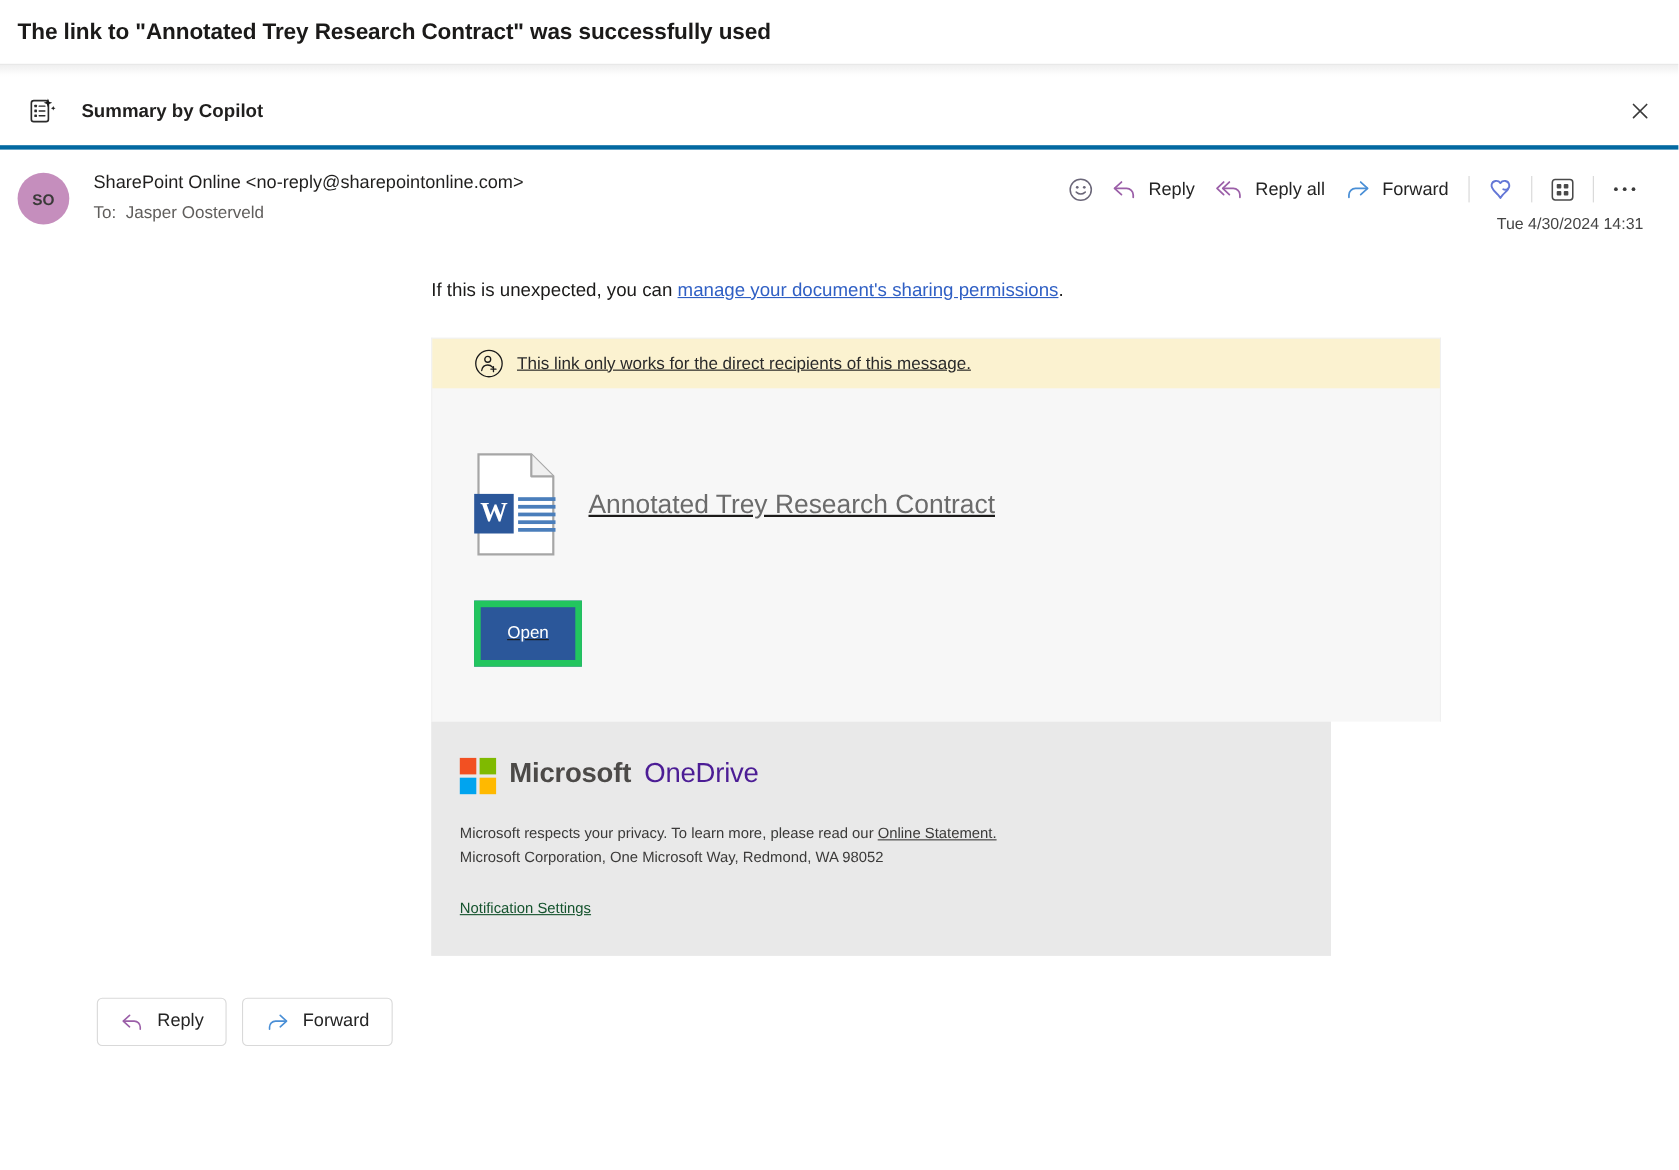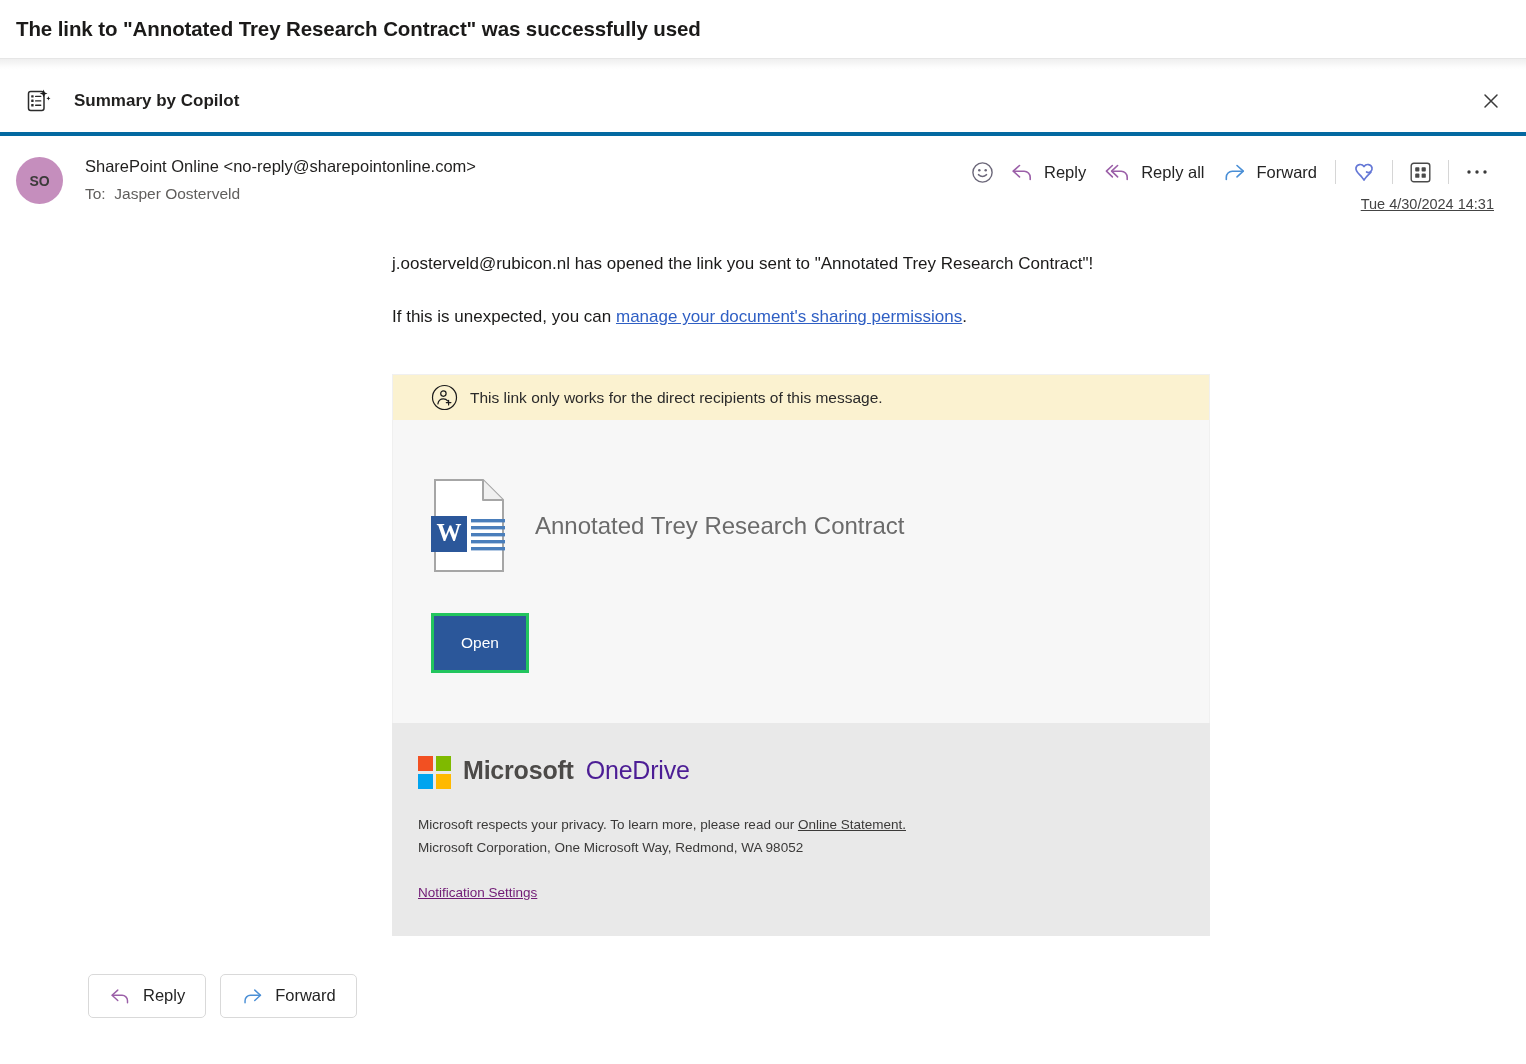--- a/index.html
+++ b/index.html
@@ -94,59 +94,59 @@
     white-space: nowrap;
   }
   .icon-only { padding: 4px 7px; }
   .vdiv { width: 1px; height: 24px; background: #d6d6d6; margin: 0 9px; }
   .timestamp {
     font-size: 14.5px;
     color: #444;
     margin-top: 9px;
     padding-right: 2px;
     white-space: nowrap;
-    text-decoration: underline;
   }
 
   
   .body-area { padding: 38px 0 0 0; }
   .body-inner { margin-left: 392px; width: 806px; }
   .para {
     font-size: 17px;
     color: #1b1a19;
     line-height: 1.60;
     max-width: 745px;
   }
   .para + .para { margin-top: 26px; }
   .para a { color: #2f5fc4; text-decoration: underline; }
 
   
   .card {
-    margin-top: 44px;
-    width: 818px;
+    margin-top: 30px;
+    width: 918px;
     background: #f7f7f7;
     border: 1px solid #f0f0f0;
     border-bottom: none;
+    text-decoration: underline;
   }
   .notice {
     background: #fbf2d0;
     display: flex;
     align-items: center;
     gap: 12px;
     padding: 9px 14px 9px 38px;
   }
   .notice-text { font-size: 15.5px; color: #2a2a2a; }
   .card-main { padding: 58px 0 50px 38px; }
   .doc-row { display: flex; align-items: center; gap: 26px; }
   .doc-title { font-size: 24px; color: #6b6b6b; font-weight: 400; }
   .open-btn {
     margin-top: 40px;
     width: 98px; height: 60px;
     background: #2b579a;
-    border: 3px solid #22c55e;
+    border: 6px solid #22c55e;
     color: #ffffff;
     font-size: 15.5px;
     display: flex; align-items: center; justify-content: center;
     cursor: pointer;
     font-family: "Liberation Sans", sans-serif;
   }
 
   .card-footer {
     width: 818px;
     background: #e9e9e9;
@@ -157,21 +157,21 @@
     display: grid;
     grid-template-columns: 15px 15px;
     grid-template-rows: 15px 15px;
     gap: 3px;
   }
   .ms-word { font-size: 25px; color: #4c4a48; font-weight: 600; letter-spacing: -0.2px; }
   .od-word { font-size: 25px; color: #4c1d95; font-weight: 400; letter-spacing: -0.2px; }
   .fine { margin-top: 25px; font-size: 13.5px; color: #3b3a39; line-height: 1.65; }
   .fine a { color: #3b3a39; text-decoration: underline; }
   .notif { margin-top: 26px; font-size: 13.5px; }
-  .notif a { color: #701a75; text-decoration: underline; }
+  .notif a { color: #14532d; text-decoration: underline; }
 
   
   .bottom-bar { margin: 38px 0 0 88px; display: flex; gap: 14px; }
   .btn-outline {
     display: flex; align-items: center; gap: 11px;
     height: 44px;
     padding: 0 20px;
     border: 1px solid #d9d9d9;
     border-radius: 5px;
     background: #ffffff;
@@ -307,21 +307,20 @@
         </span>
       </div>
     </div>
     <div class="timestamp">Tue 4/30/2024 14:31</div>
   </div>
 </div>
 
 <div class="body-area">
   <div class="body-inner">
 
-    <div class="para">j.oosterveld@rubicon.nl has opened the link you sent to "Annotated Trey Research Contract"!</div>
 
     <div class="para">
       <span>If this is unexpected, you can </span><a href="#">manage your document's sharing permissions</a><span>.</span>
     </div>
 
     <div class="card">
 
       <div class="notice">
         <span>
           <svg width="27" height="27" viewBox="0 0 27 27">

